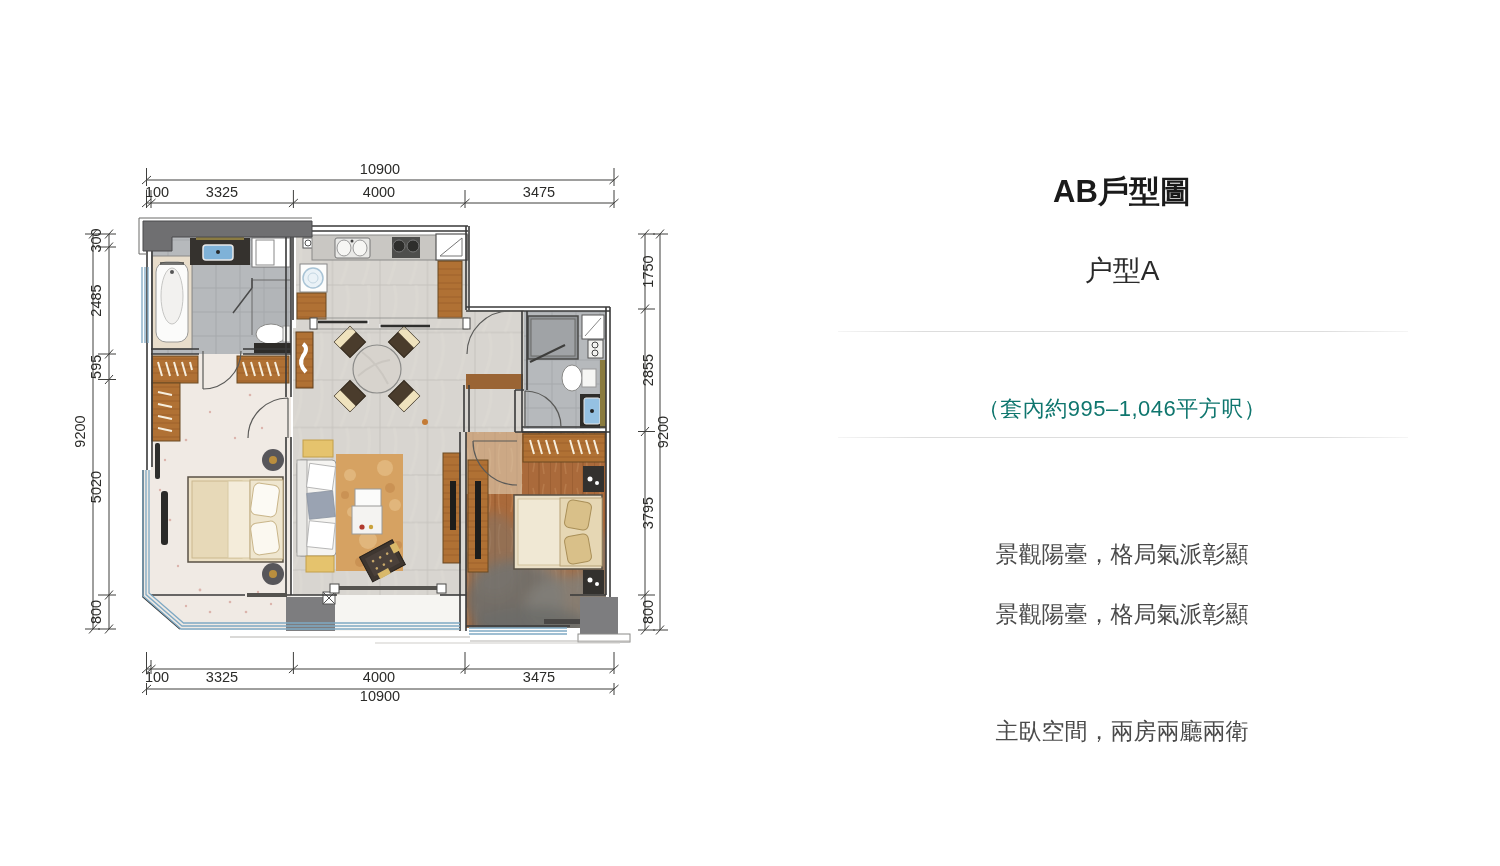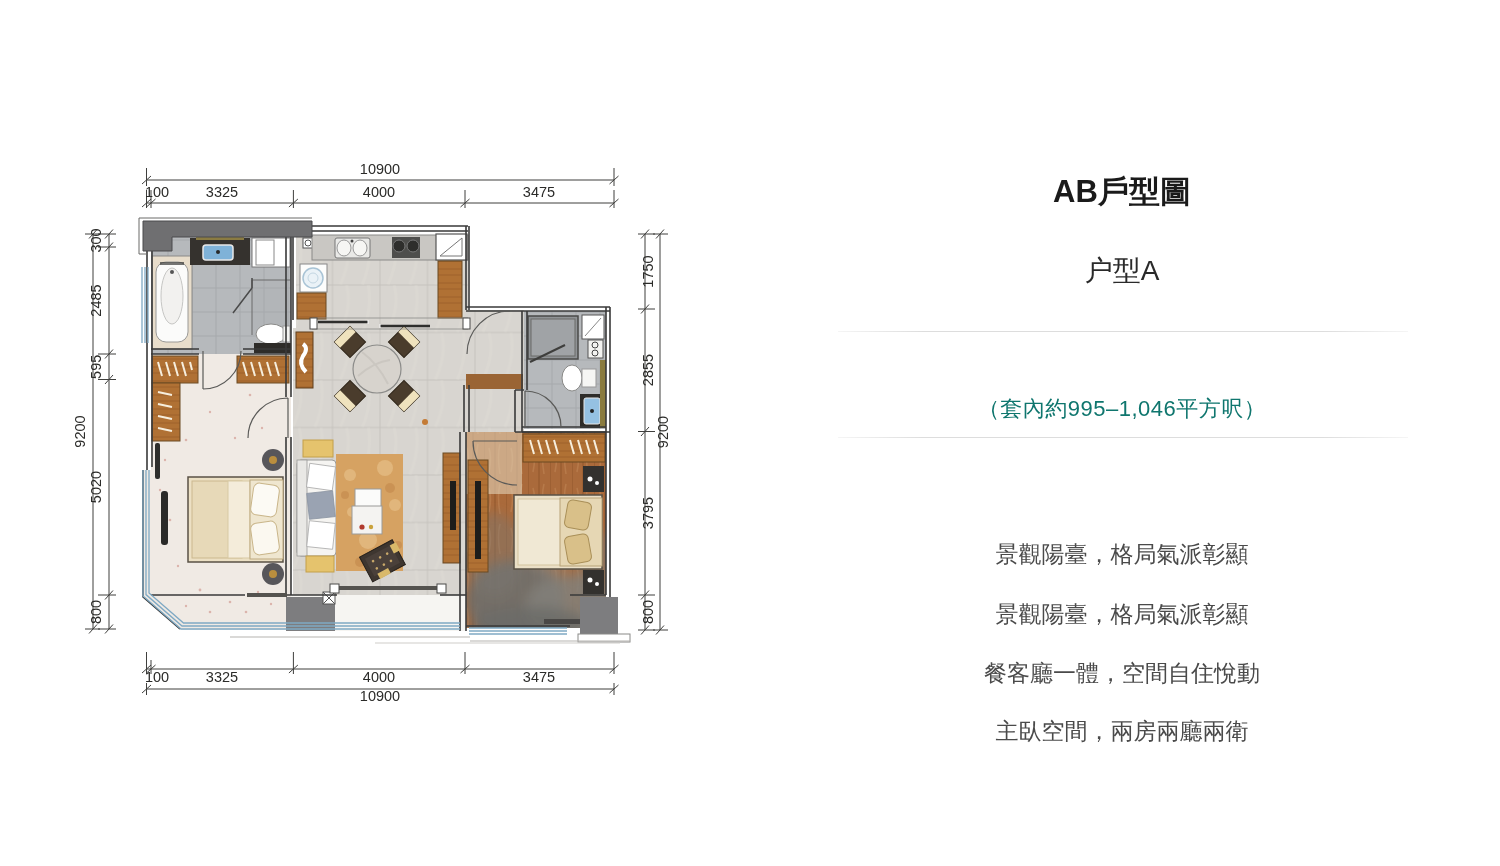--- a/index.html
+++ b/index.html
@@ -451,17 +451,16 @@
 
 
 <div class="abs ctr" style="left:760px;top:394px;width:724px;font-size:22px;letter-spacing:0.5px;color:#0f766e;">（套內約995–1,046平方呎）</div>
 
 <div class="abs" style="left:838px;top:437px;width:570px;height:1px;background:linear-gradient(90deg,#f5f5f5,#ddd 15%,#ddd 85%,#f5f5f5);"></div>
 
 <div class="abs ctr" style="left:760px;top:539px;width:724px;font-size:23px;color:#4a4a4a;">景觀陽臺，格局氣派彰顯</div>
 
 <div class="abs ctr" style="left:760px;top:599px;width:724px;font-size:23px;color:#4a4a4a;">景觀陽臺，格局氣派彰顯</div>
 
-<div class="abs ctr" style="left:760px;top:658px;width:724px;font-size:23px;color:#4a4a4a;">餐客廳一體，空間自住悅動</div>
 
 <div class="abs ctr" style="left:760px;top:716px;width:724px;font-size:23px;color:#4a4a4a;">主臥空間，兩房兩廳兩衛</div>
 
 </div>
 
 </body></html>

